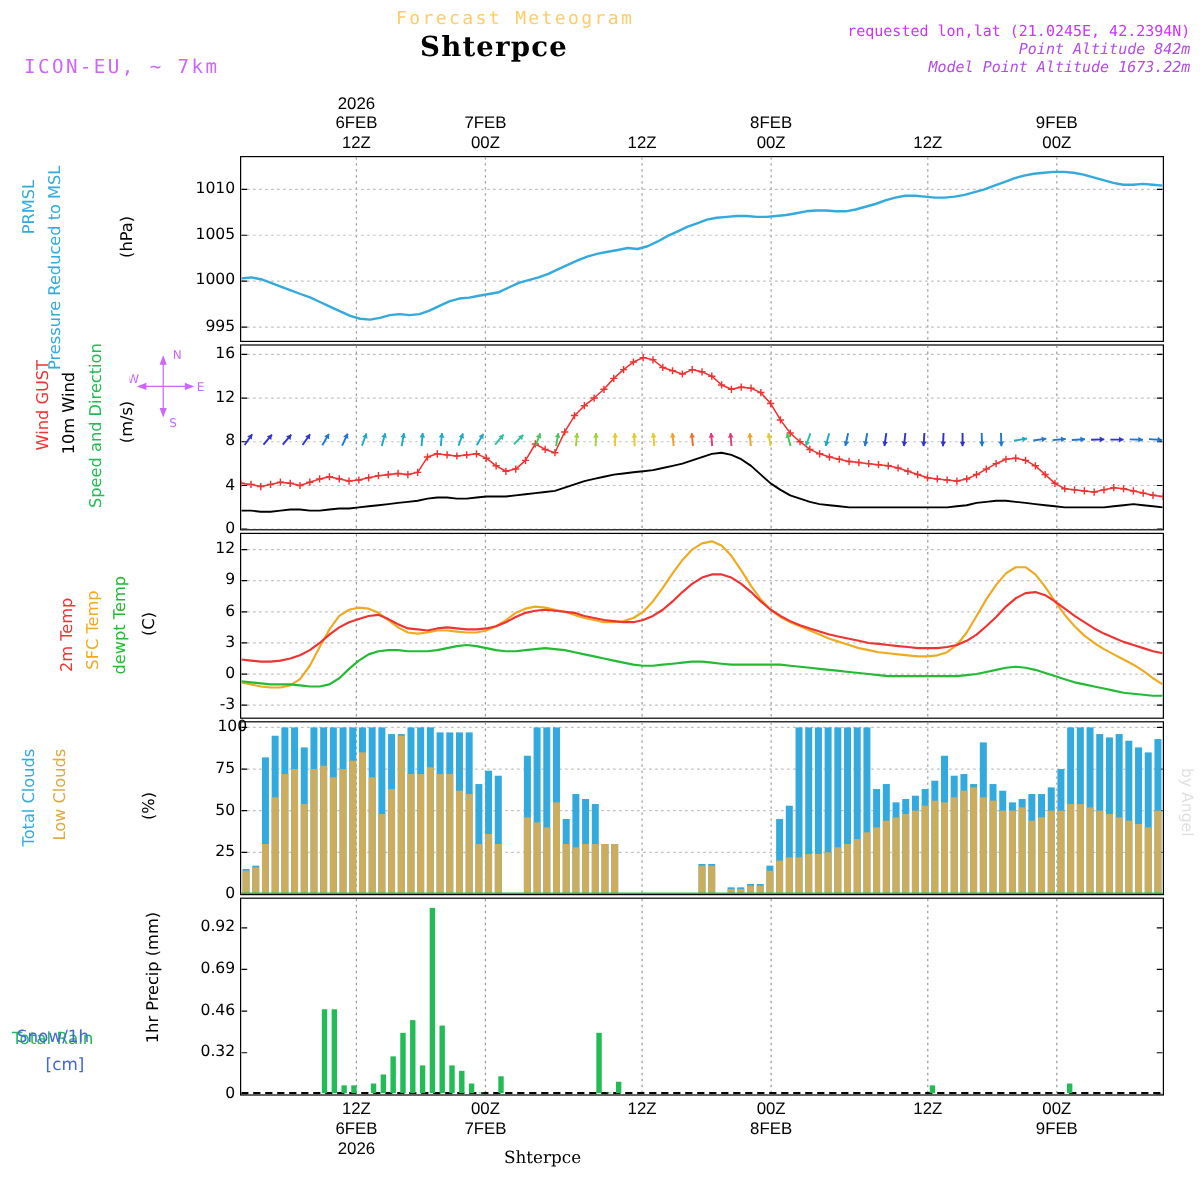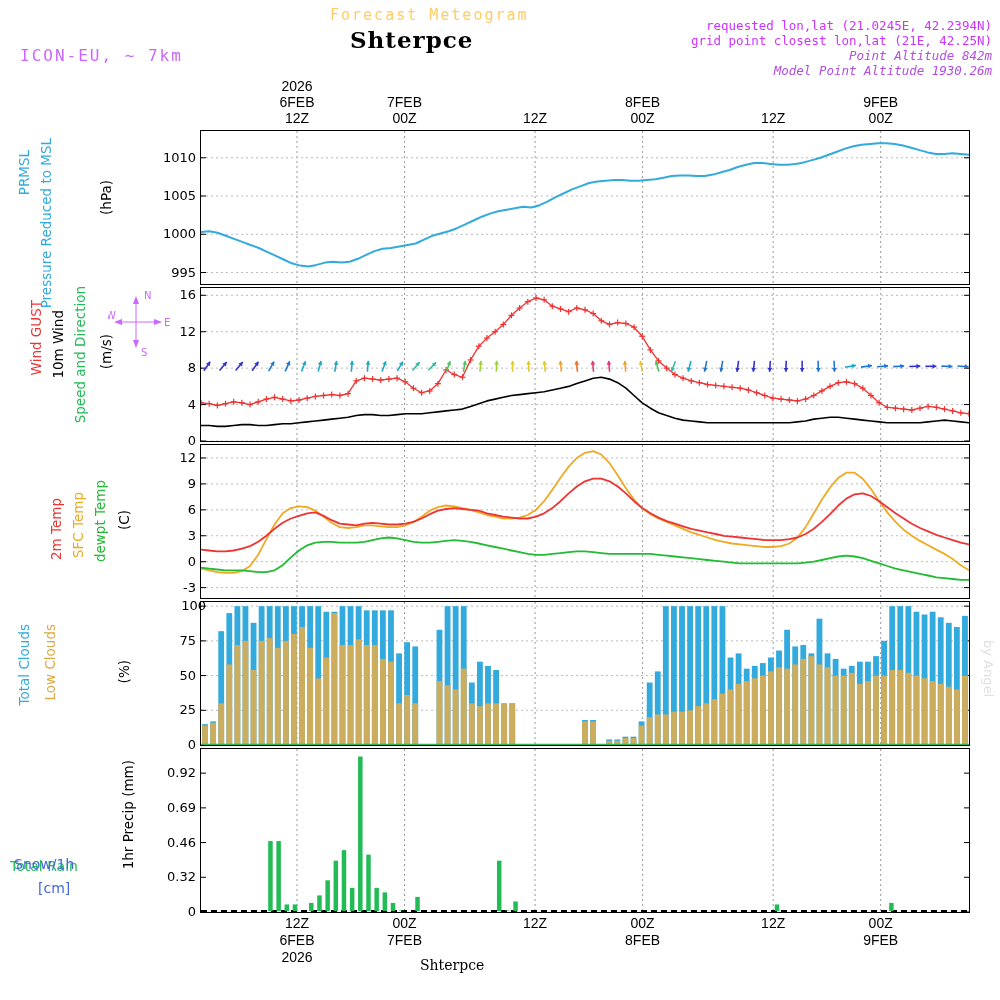--- a/index.html
+++ b/index.html
@@ -26,23 +26,22 @@
 
   svg{display:block;}
 </style>
 </head>
 <body>
 
 <div class="abs ttl-forecast mono">Forecast Meteogram</div>
 <div class="abs ttl-station">Shterpce</div>
 <div class="abs hdr-right mono">
   <div>requested lon,lat (21.0245E, 42.2394N)</div>
-  <div>grid point closest lon,lat (21E, 42.25N)</div>
   <div class="dim">Point Altitude 842m</div>
-  <div class="dim">Model Point Altitude 1930.26m</div>
+  <div class="dim">Model Point Altitude 1673.22m</div>
 </div>
 <div class="abs model-left mono">ICON-EU, ~ 7km</div>
 <div class="abs watermark">by Angel</div>
 <div class="abs bottom-caption">Shterpce</div>
 
 <div id="top-time-labels">
     <div class="timelab" style="left: 257px; width: 80px; top: 78px;">
       <div style="height:16px;">2026</div>
       <div style="height:16px;">6FEB</div>
       <div style="height:16px;">12Z</div>

